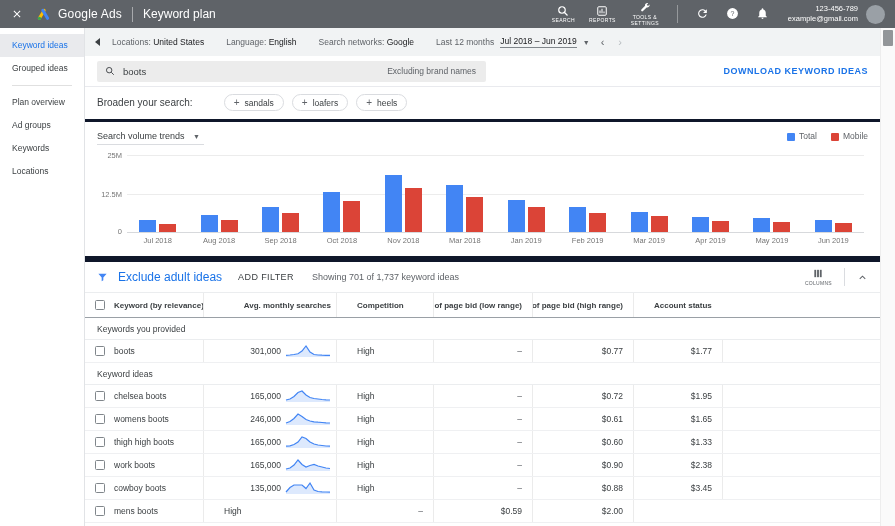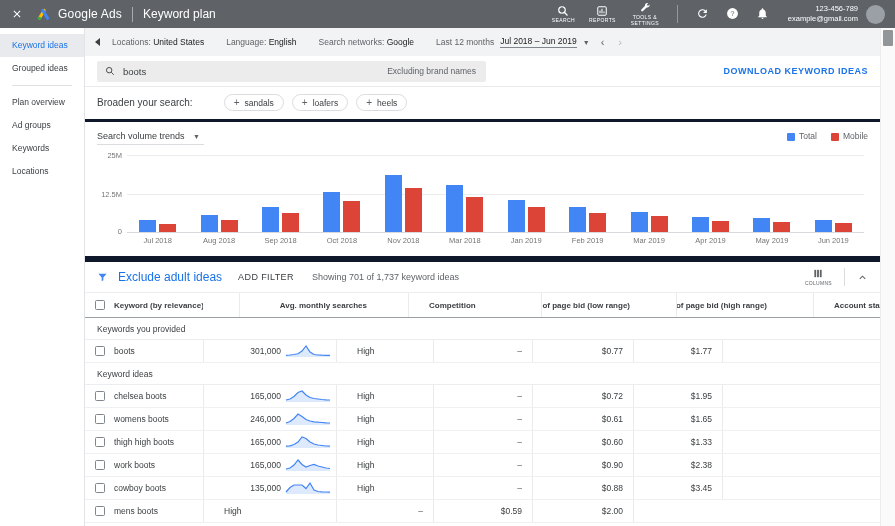--- a/index.html
+++ b/index.html
@@ -93,21 +93,21 @@
   .showing-text { font-size:9px; color:#5f6368; }
   .filter-right { margin-left:auto; display:flex; align-items:center; }
   .columns-btn { display:flex; flex-direction:column; align-items:center; cursor:pointer; color:#5f6368; }
   .columns-btn svg { width:12px; height:11px; }
   .columns-label { font-size:5px; letter-spacing:.3px; margin-top:1px; }
   .v-sep { width:1px; height:18px; background:#dadce0; margin:0 12px; }
   .chevron-up { width:11px; height:11px; color:#5f6368; cursor:pointer; }
   .chevron-up svg { width:11px; height:11px; display:block; }
 
   .grid-row { display:grid; grid-template-columns:118px 133px 97px 99px 101px 89px 1fr; }
-  .thead { height:26px; border-top:1px solid #ebedef; border-bottom:1px solid #9aa0a6;gap:36px; }
+  .thead { height:26px; border-top:1px solid #ebedef; border-bottom:1px solid #9aa0a6; }
   .th { display:flex; align-items:center; font-size:8px; font-weight:700; color:#3c4043; overflow:hidden; white-space:nowrap; }
   .th.right { justify-content:flex-end; }
   .td { display:flex; align-items:center; font-size:8.5px; color:#3c4043; overflow:hidden; white-space:nowrap; }
   .td.right { justify-content:flex-end; }
   .th:not(.c0), .td:not(.c0) { border-left:1px solid #ebebeb; }
   .c0 { padding-left:10px; }
   .c2, .c6 { padding-left:20px; }
   .right { padding-right:10px; }
   .c1.right { padding-right:5px; }
   .checkbox { width:10px; height:10px; border:1px solid #80868b; border-radius:1.5px; background:#fff; flex:none; cursor:pointer; }

